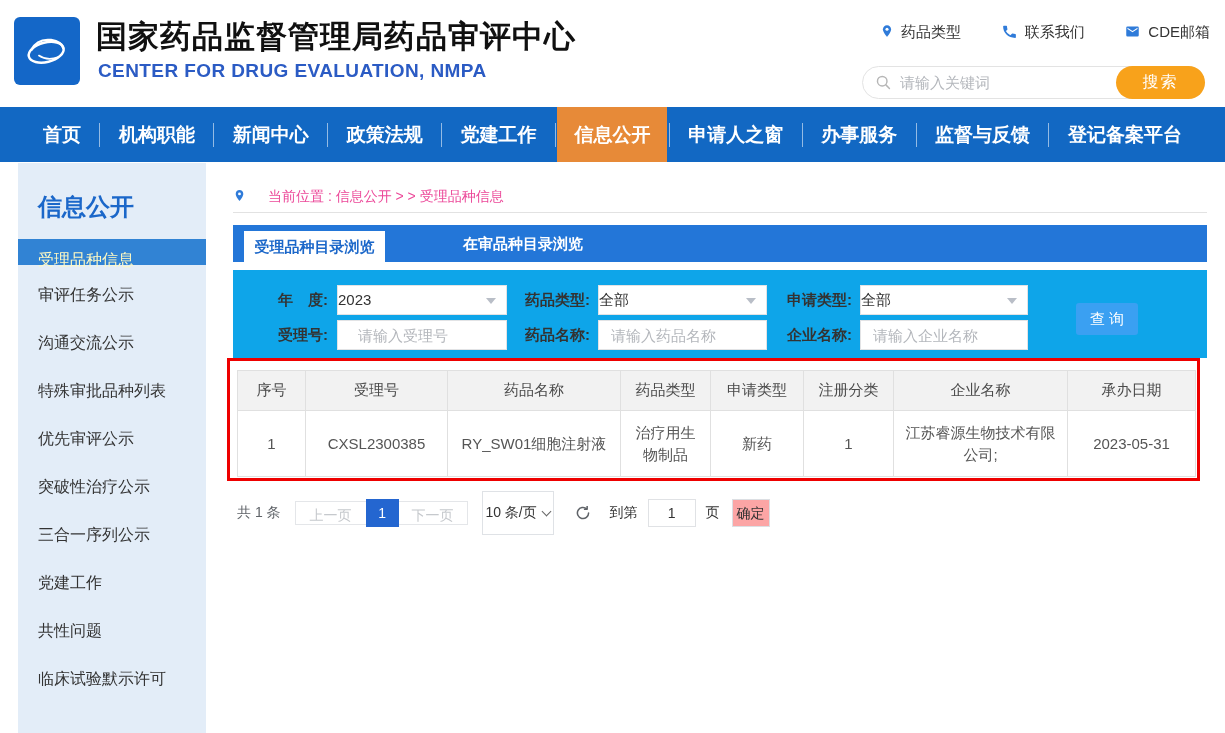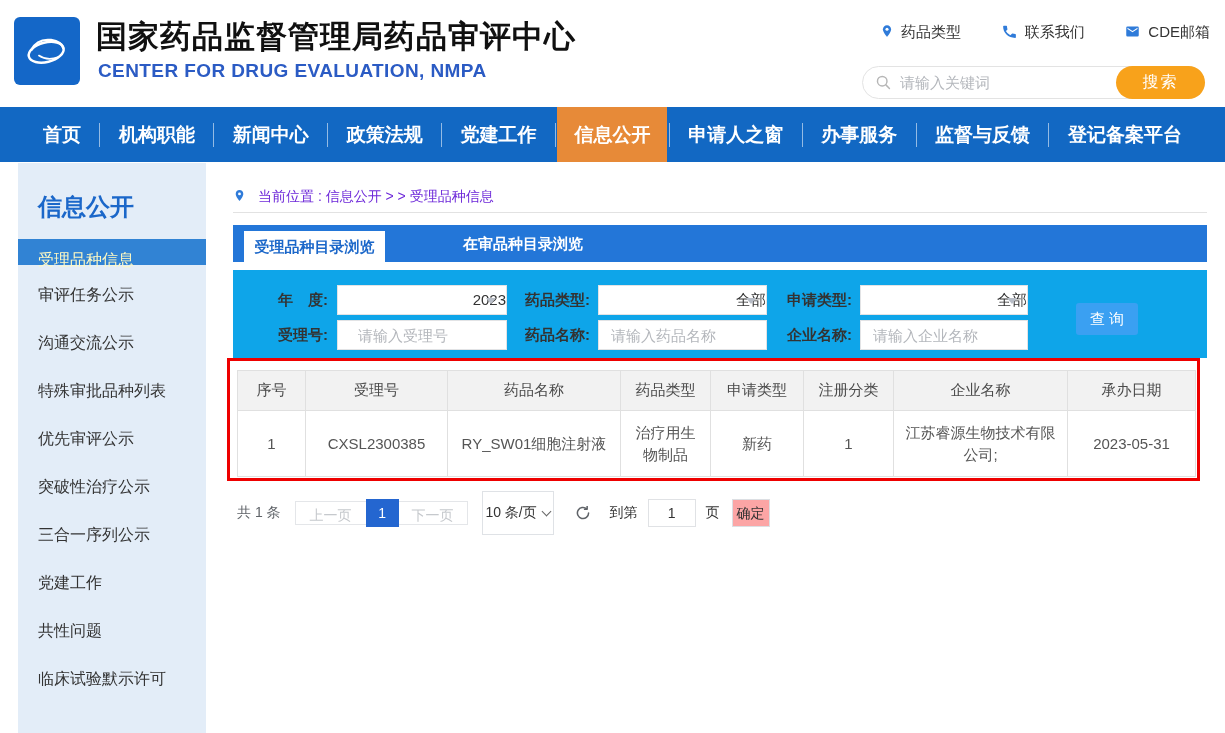--- a/index.html
+++ b/index.html
@@ -32,35 +32,35 @@
   .nav-item.active { background:#e78a38; }
   .nav-sep { width:1px; height:24px; background:rgba(255,255,255,.55); }
 
   
   .sidebar { left:18px; top:163px; width:188px; height:570px; background:#e3edf8; }
   .sidebar-title { padding:28px 0 16px 20px; font-size:24px; font-weight:700; color:#1b67c9; }
   .side-item { height:48px; line-height:48px; padding-left:20px; font-size:16px; color:#333; cursor:pointer; white-space:nowrap; }
   .side-item.active { height:26px; line-height:42px; margin-bottom:6px; background:#3183d4; color:#fef9c3; }
 
   
-  .breadcrumb { left:233px; top:187px; display:flex; align-items:center; gap:12px; font-size:14px; color:#6d28d9; }
+  .breadcrumb { left:233px; top:187px; display:flex; align-items:center; gap:22px; font-size:14px; color:#ec4899; }
   .crumb-rule { left:233px; top:212px; width:974px; height:0; border-top:1px solid #e2e2e2; }
 
   
   .tabbar { left:233px; top:225px; width:974px; height:37px; background:#2376d8; display:flex; align-items:flex-end; }
   .tab { font-size:15px; cursor:pointer; white-space:nowrap; }
   .tab.active { margin-left:11px; width:141px; height:31px; line-height:31px; background:#fff; color:#1b67c9;
                 font-weight:700; text-align:center; }
   .tab.plain { height:37px; line-height:37px; color:#fff; font-weight:700; padding:0 36px; margin-left:42px; }
 
   
   .filter-panel { left:233px; top:270px; width:974px; height:88px; background:#0ea5e9; }
   .f-label { position:absolute; height:30px; line-height:30px; font-size:15px; font-weight:600; color:#333; text-align:right; white-space:nowrap; }
   .f-select, .f-input { position:absolute; height:30px; background:#fff; border:1px solid #e2e3e5; font-size:15px; color:#333; }
-  .f-select { line-height:28px; padding-left:12px; cursor:pointer;text-align:right; }
+  .f-select { line-height:28px; cursor:pointer; }
   .caret { position:absolute; right:10px; top:12px; width:0; height:0;
            border-left:5px solid transparent; border-right:5px solid transparent; border-top:6px solid #b9bec7; }
   .f-input { padding:0 12px; outline:none; font-family:inherit; }
   .f-input::placeholder { color:#b4b7bc; }
   .query-btn { position:absolute; left:843px; top:33px; width:62px; height:32px; background:#3aa0f2; color:#fff;
                border:none; border-radius:3px; font-size:15px; cursor:pointer; font-family:inherit; white-space:nowrap; }
 
   
   .data-table { left:237px; top:370px; }
   table { border-collapse:collapse; table-layout:fixed; width:958px; }

